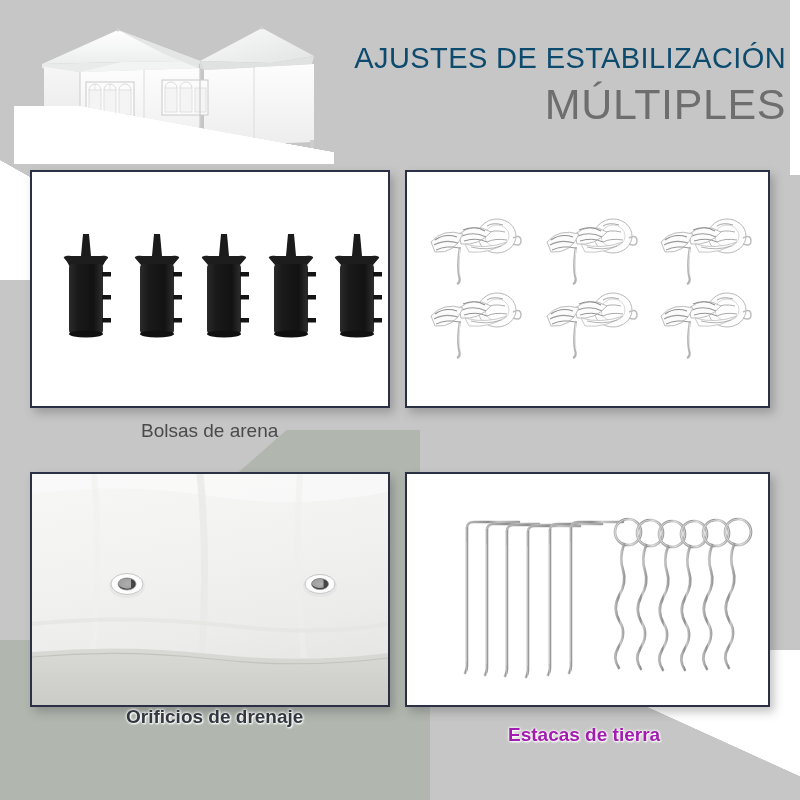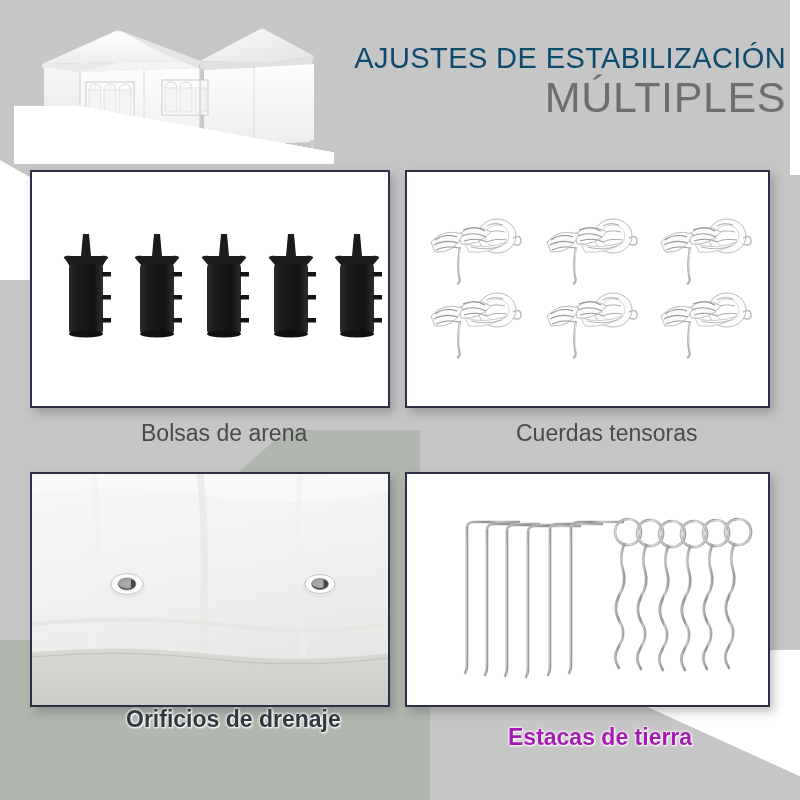--- a/index.html
+++ b/index.html
@@ -44,39 +44,39 @@
 
   
   #headline{
     position:absolute; left:330px; top:44px; width:456px;
     text-align:right; line-height:1;
   }
   #headline-line1{
     font-size:29px; color:#0c4a6e; letter-spacing:.4px; white-space:nowrap;
   }
   #headline-line2{
-    font-size:43px; color:#6e6e6e; letter-spacing:.6px; margin-top:3px;
+    font-size:43px; color:#6e6e6e; letter-spacing:.6px; margin-top:10px;
   }
 
   
   .panel{
     position:absolute;
     background:#ffffff;
     border:2px solid #2b3044;
     box-shadow:4px 5px 9px rgba(60,60,60,.30);
     overflow:hidden;
   }
   #panel-sandbags{ left:30px;  top:170px; width:360px; height:238px; }
   #panel-ropes   { left:405px; top:170px; width:365px; height:238px; }
   #panel-drain   { left:30px;  top:472px; width:360px; height:235px; }
   #panel-stakes  { left:405px; top:472px; width:365px; height:235px; }
 
   .caption{
     position:absolute;
-    font-size:23px; color:#4a4a4a; white-space:nowrap;
+    font-size:19px; color:#4a4a4a; white-space:nowrap;
   }
   #caption-sandbags{ left:141px; top:420px; }
   #caption-ropes   { left:516px; top:420px; }
   #caption-drain   {
     left:126px; top:706px; color:#33373f; font-weight:bold;
     text-shadow:0 0 3px #ffffff,0 0 3px #ffffff,1px 1px 2px #ffffff;
   }
   #caption-stakes  {
     left:508px; top:724px; color:#a21caf; font-weight:bold;
     text-shadow:0 0 3px #ffffff,0 0 3px #ffffff,1px 1px 2px #ffffff;
@@ -276,21 +276,20 @@
       <g>
         <use href="#ropeCoil" x="22" y="48"></use>
         <use href="#ropeCoil" x="138" y="48"></use>
         <use href="#ropeCoil" x="252" y="48"></use>
         <use href="#ropeCoil" x="22" y="122"></use>
         <use href="#ropeCoil" x="138" y="122"></use>
         <use href="#ropeCoil" x="252" y="122"></use>
       </g>
     </svg>
   </div>
-  <div class="caption" id="caption-ropes">Cuerdas tensoras</div>
 
   <div class="panel" id="panel-drain">
     <svg width="356" height="231" viewBox="0 0 356 231">
       <defs>
         <linearGradient id="fabricG" x1="0" y1="0" x2="0.3" y2="1">
           <stop offset="0" stop-color="#f7f7f6"></stop>
           <stop offset="0.45" stop-color="#f2f2f1"></stop>
           <stop offset="0.78" stop-color="#ececeb"></stop>
           <stop offset="1" stop-color="#e6e6e4"></stop>
         </linearGradient>

